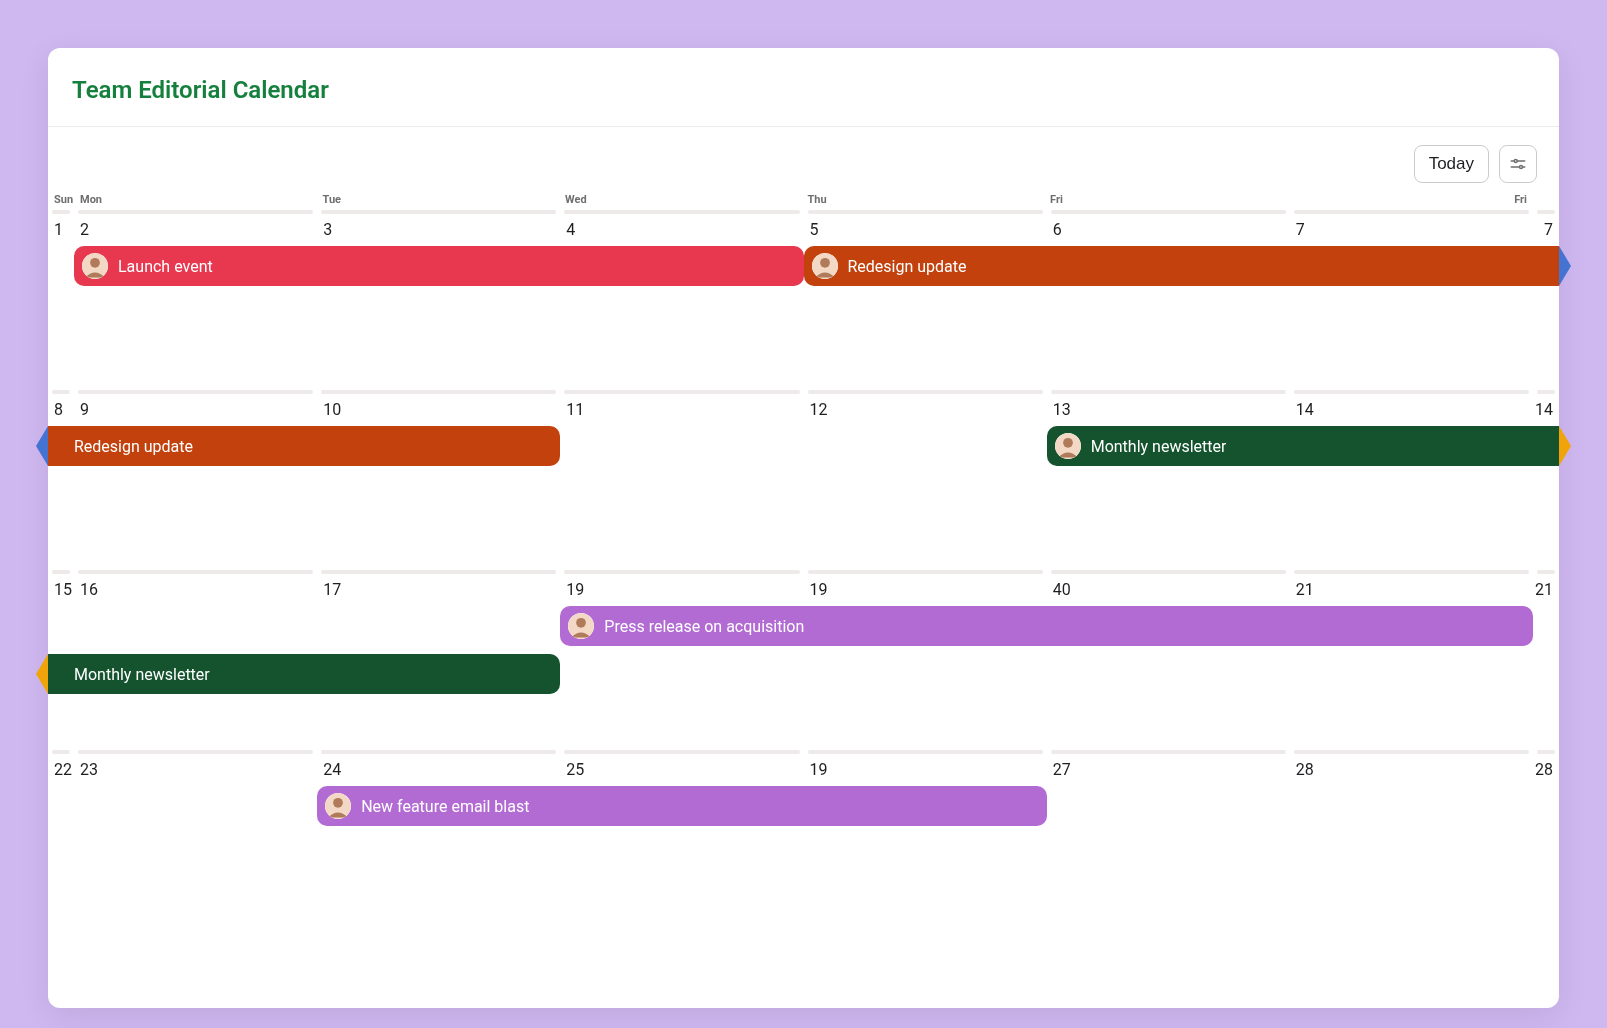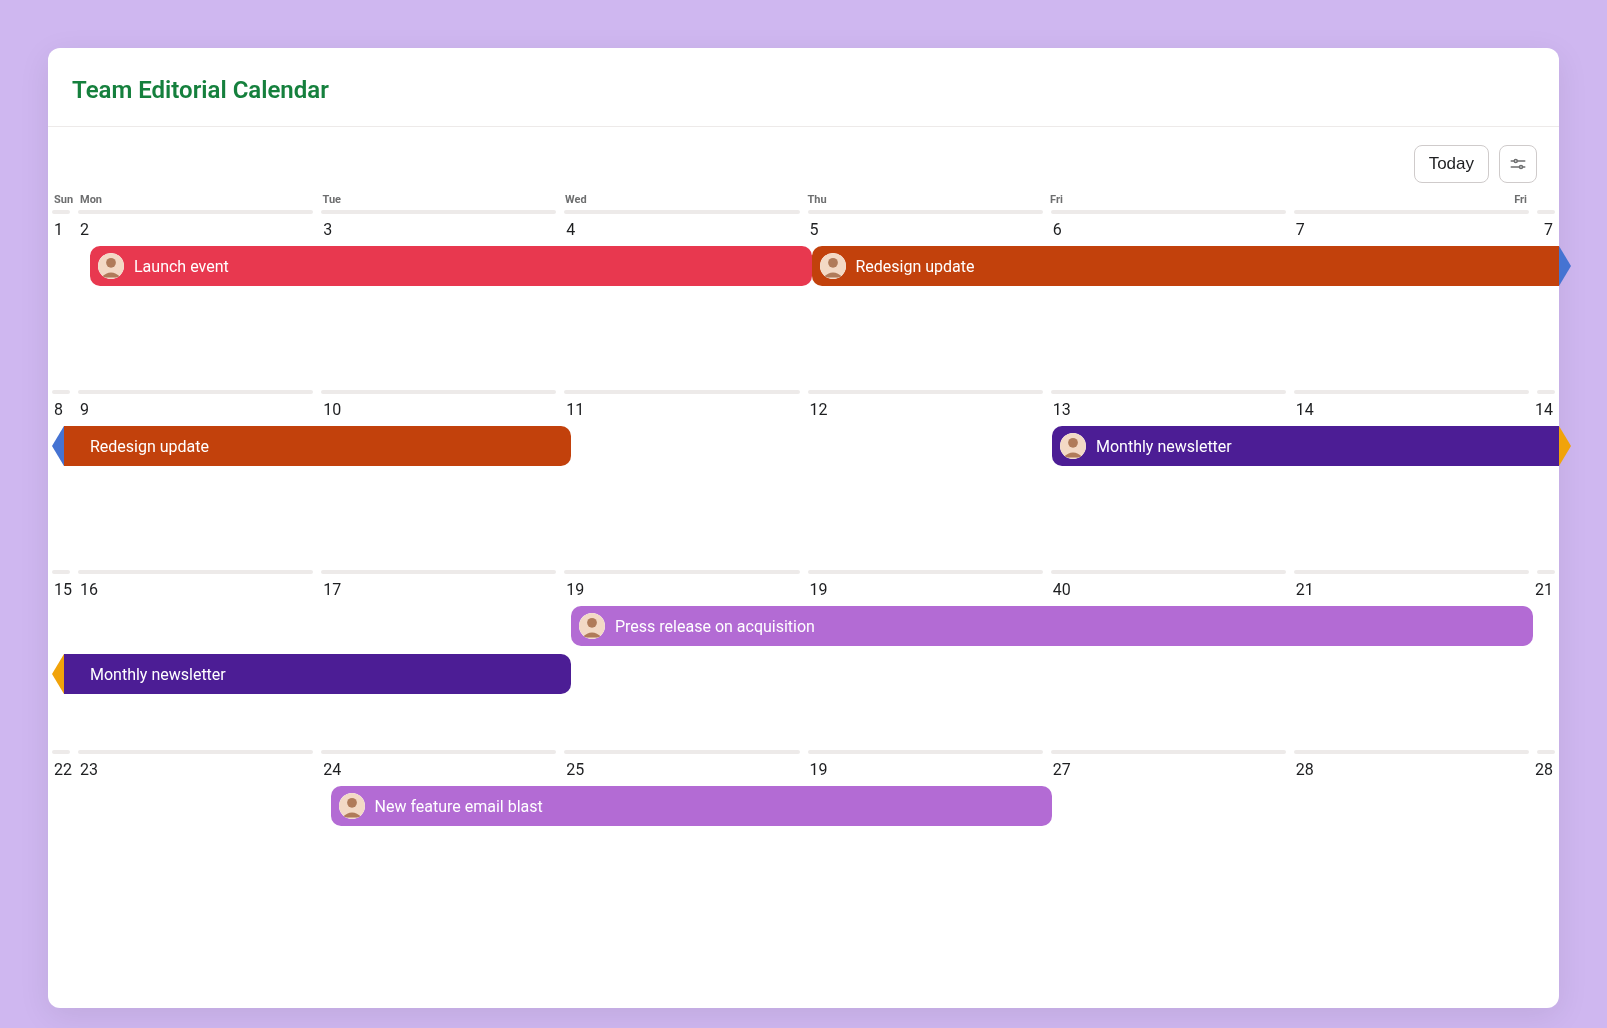--- a/index.html
+++ b/index.html
@@ -109,21 +109,20 @@
     color: #1e1f21;
   }
   .day-num.right { left: auto; right: 6px; }
 
   .events {
     position: absolute;
     inset: 0;
     display: grid;
     grid-template-columns: 26px repeat(6, 1fr) 26px;
     pointer-events: none;
-    padding-left: 16px;
   }
   .event {
     pointer-events: auto;
     height: 40px;
     border-radius: 10px;
     display: flex;
     align-items: center;
     gap: 10px;
     padding: 0 8px;
     color: #fff;
@@ -161,21 +160,21 @@
     left: -12px;
     top: 0;
     width: 0; height: 0;
     border-top: 20px solid transparent;
     border-bottom: 20px solid transparent;
     border-right: 12px solid currentColor;
   }
 
   .c-red    { background:#e8384f; color:#e8384f; }
   .c-blue   { background:#c2410c; color:#4573d2; }
-  .c-orange { background:#4c1d95; color:#f1a30a; }
+  .c-orange { background:#14532d; color:#f1a30a; }
   .c-purple { background:#b36bd4; color:#b36bd4; }
 
   .event .label { color:#fff; white-space:nowrap; overflow:hidden; text-overflow:ellipsis; }
   .event .av {
     width: 26px; height: 26px; border-radius: 50%;
     background: #fff;
     display:inline-flex; align-items:center; justify-content:center;
     overflow:hidden; flex:0 0 auto;
   }
   .event .av svg { width:100%; height:100%; display:block; }

